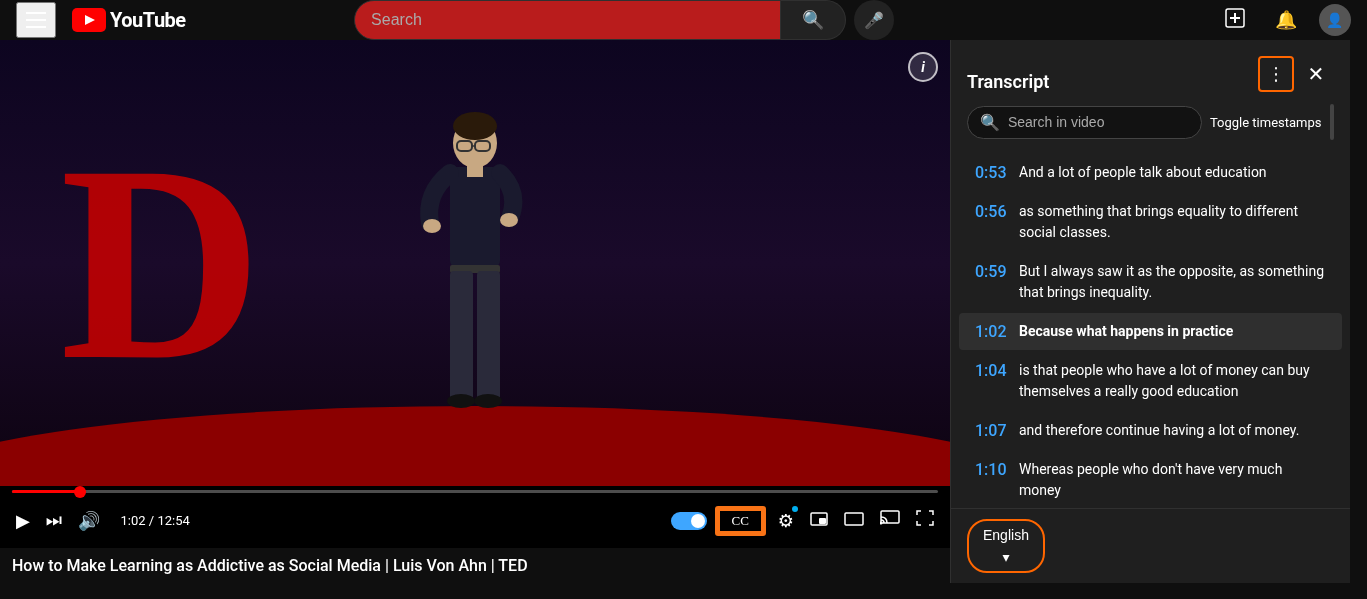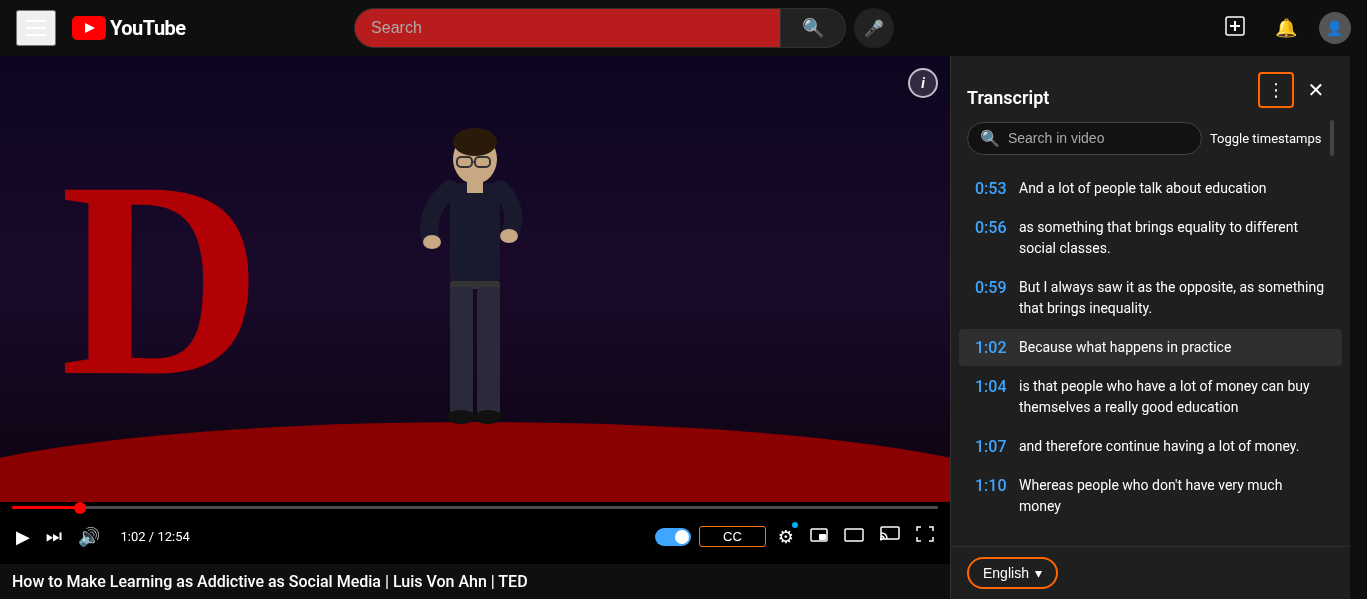--- a/index.html
+++ b/index.html
@@ -10,21 +10,21 @@
       width: 1367px;
       height: 599px;
       overflow: hidden;
     }
 
     
     .header {
       display: flex;
       align-items: center;
       background: #0f0f0f;
-      height: 56px;
+      height: 40px;
       padding: 0 16px;
       gap: 16px;
       position: relative;
       z-index: 10;
     }
     .header-left {
       display: flex;
       align-items: center;
       gap: 16px;
     }
@@ -416,21 +416,21 @@
       gap: 12px;
       padding: 8px 16px;
       cursor: pointer;
       border-radius: 4px;
       margin: 2px 8px;
     }
     .transcript-item.active {
       background: #2f2f2f;
     }
     .transcript-item.active .transcript-item-text {
-      font-weight: 400;
+      font-weight: 700;
     }
     .transcript-timestamp {
       color: #3ea6ff;
       font-size: 16px;
       min-width: 32px;
       font-weight: 500;
       padding-top: 1px;
     }
     .transcript-item-text {
       color: #fff;
@@ -447,20 +447,21 @@
       display: flex;
       align-items: center;
       gap: 6px;
       background: transparent;
       border: 2px solid #ff6600;
       border-radius: 20px;
       color: #fff;
       font-size: 14px;
       padding: 6px 14px;
       cursor: pointer;
+      flex-direction: column;
     }
 
     
     .presenter-area {
       position: absolute;
       left: 0; right: 0; top: 0; bottom: 0;
       display: flex;
       align-items: center;
       justify-content: center;
     }
@@ -582,21 +583,21 @@
         <span class="time-display">
           <span>1:02</span>
           <span> / </span>
           <span>12:54</span>
         </span>
 
         <div class="controls-right">
 
           <div class="toggle-switch"></div>
 
-          <button class="ctrl-btn" style="font-size:13px;border:1px solid #f97316;padding:2px 23px;border-radius:3px;">
+          <button class="ctrl-btn" style="font-size:13px;border:5px solid #f97316;padding:2px 12px;border-radius:3px;font-family:Liberation Serif, serif;">
             <span>CC</span>
           </button>
 
           <button class="ctrl-btn settings-badge">
             <span>⚙</span>
             <span class="badge-dot"></span>
           </button>
 
           <button class="ctrl-btn">
             <span>

